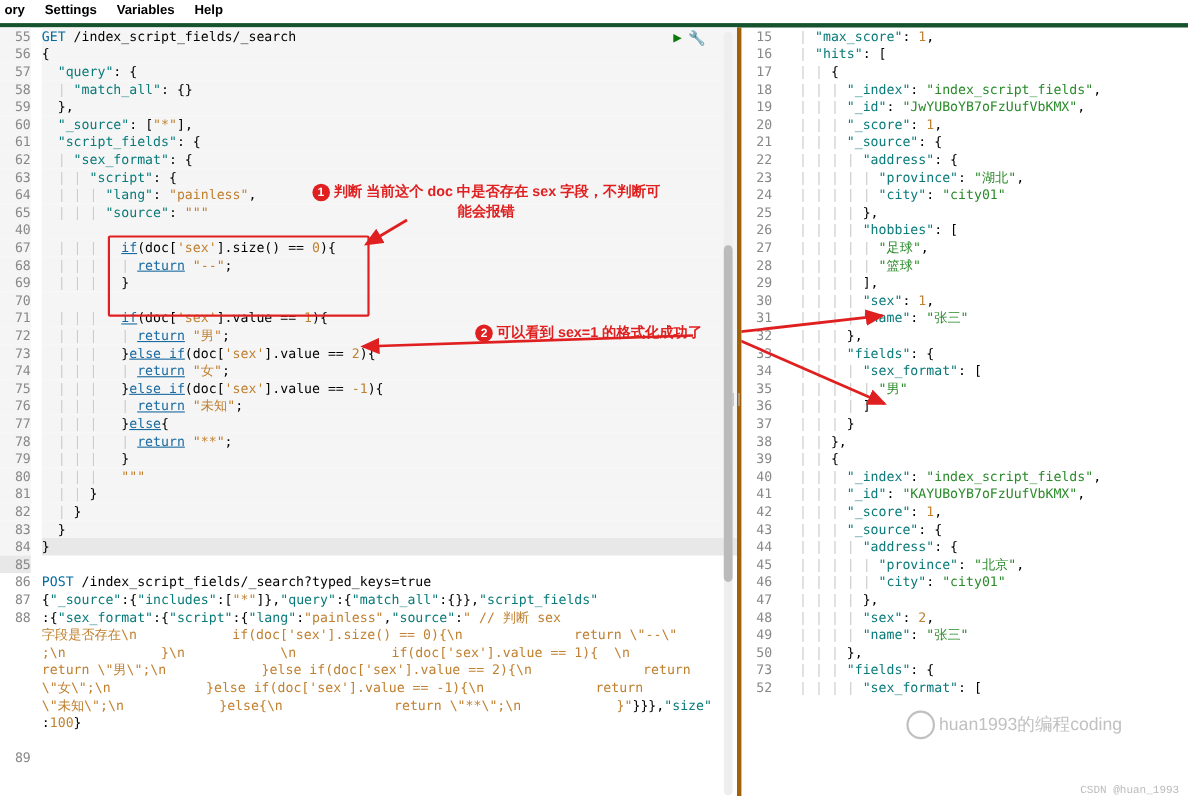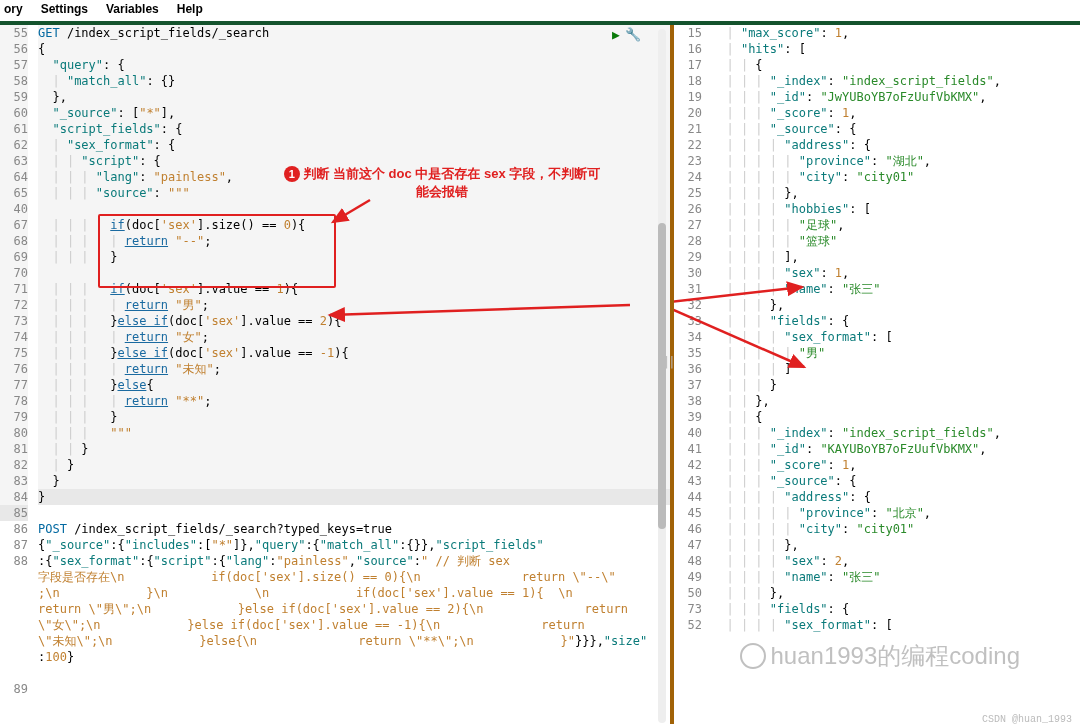--- a/index.html
+++ b/index.html
@@ -26,21 +26,21 @@
   .run-icons { position: absolute; right: 28px; top: 2px; display: flex; gap: 6px; color: #0a7a0a; font-size: 13px; }
   .run-icons span { cursor: pointer; }
   .scroll-left { position: absolute; right: 4px; top: 4px; bottom: 4px; width: 8px; background: #eee; border-radius: 4px; }
   .scroll-thumb { position: absolute; left: 0; right: 0; background: #bbb; border-radius: 4px; }
   .overlay { position: absolute; pointer-events: none; }
   .redbox { border: 2px solid #e02020; border-radius: 2px; }
   .badge { display: inline-flex; align-items: center; justify-content: center; width: 16px; height: 16px; border-radius: 50%; background: #e02020; color: #fff; font-size: 11px; font-weight: 700; font-family: Arial; }
   .anno { color: #e02020; font-weight: 600; font-family: -apple-system, "PingFang SC", sans-serif; font-size: 13px; }
   svg.arrow { position: absolute; overflow: visible; }
   .drag-handle { position: absolute; left: 663px; top: 355px; color: #bbb; font-size: 12px; letter-spacing: -2px; }
-  .watermark { position: absolute; right: 60px; bottom: 55px; color: rgba(140,140,140,0.55); font-family: "PingFang SC", sans-serif; font-size: 24px; display:flex; align-items:center; gap:4px; }
+  .watermark { position: absolute; right: 60px; bottom: 55px; color: rgba(140,140,140,0.55); font-family: "PingFang SC", sans-serif; font-size: 16px; display:flex; align-items:center; gap:4px; }
   .watermark::before { content:""; width:22px; height:22px; border:2px solid rgba(140,140,140,0.55); border-radius:50%; display:inline-block; position:relative; }
   .credit { position: absolute; right: 8px; bottom: 2px; color: #bbb; font-size: 10px; font-family: Liberation Mono, monospace; }
 </style>
 </head>
 <body>
 
 <div class="menubar">
   <span>ory</span>
   <span>Settings</span>
   <span>Variables</span>
@@ -151,20 +151,23 @@
     </div>
     <svg class="arrow overlay" style="left:0;top:0" width="670" height="700">
       <defs>
           <marker id="ah" markerWidth="8" markerHeight="8" refX="6" refY="3" orient="auto">
             <path d="M0,0 L7,3 L0,6 Z" fill="#e02020"></path>
           </marker>
         </defs>
       <line x1="370" y1="175" x2="333" y2="197" stroke="#e02020" stroke-width="2.5" marker-end="url(#ah)"></line>
     </svg>
 
+    <div class="overlay anno" style="left:432px; top:268px;">
+      <span class="badge">2</span> <span>可以看到 sex=1 的格式化成功了</span>
+    </div>
     <svg class="arrow overlay" style="left:0;top:0" width="670" height="700">
       <line x1="630" y1="280" x2="330" y2="290" stroke="#e02020" stroke-width="2.5" marker-end="url(#ah)"></line>
     </svg>
   </div>
 
   <div class="pane right">
     <div class="gutter" id="rg">
         <div>15</div>
         <div>16</div>
         <div>17</div>

